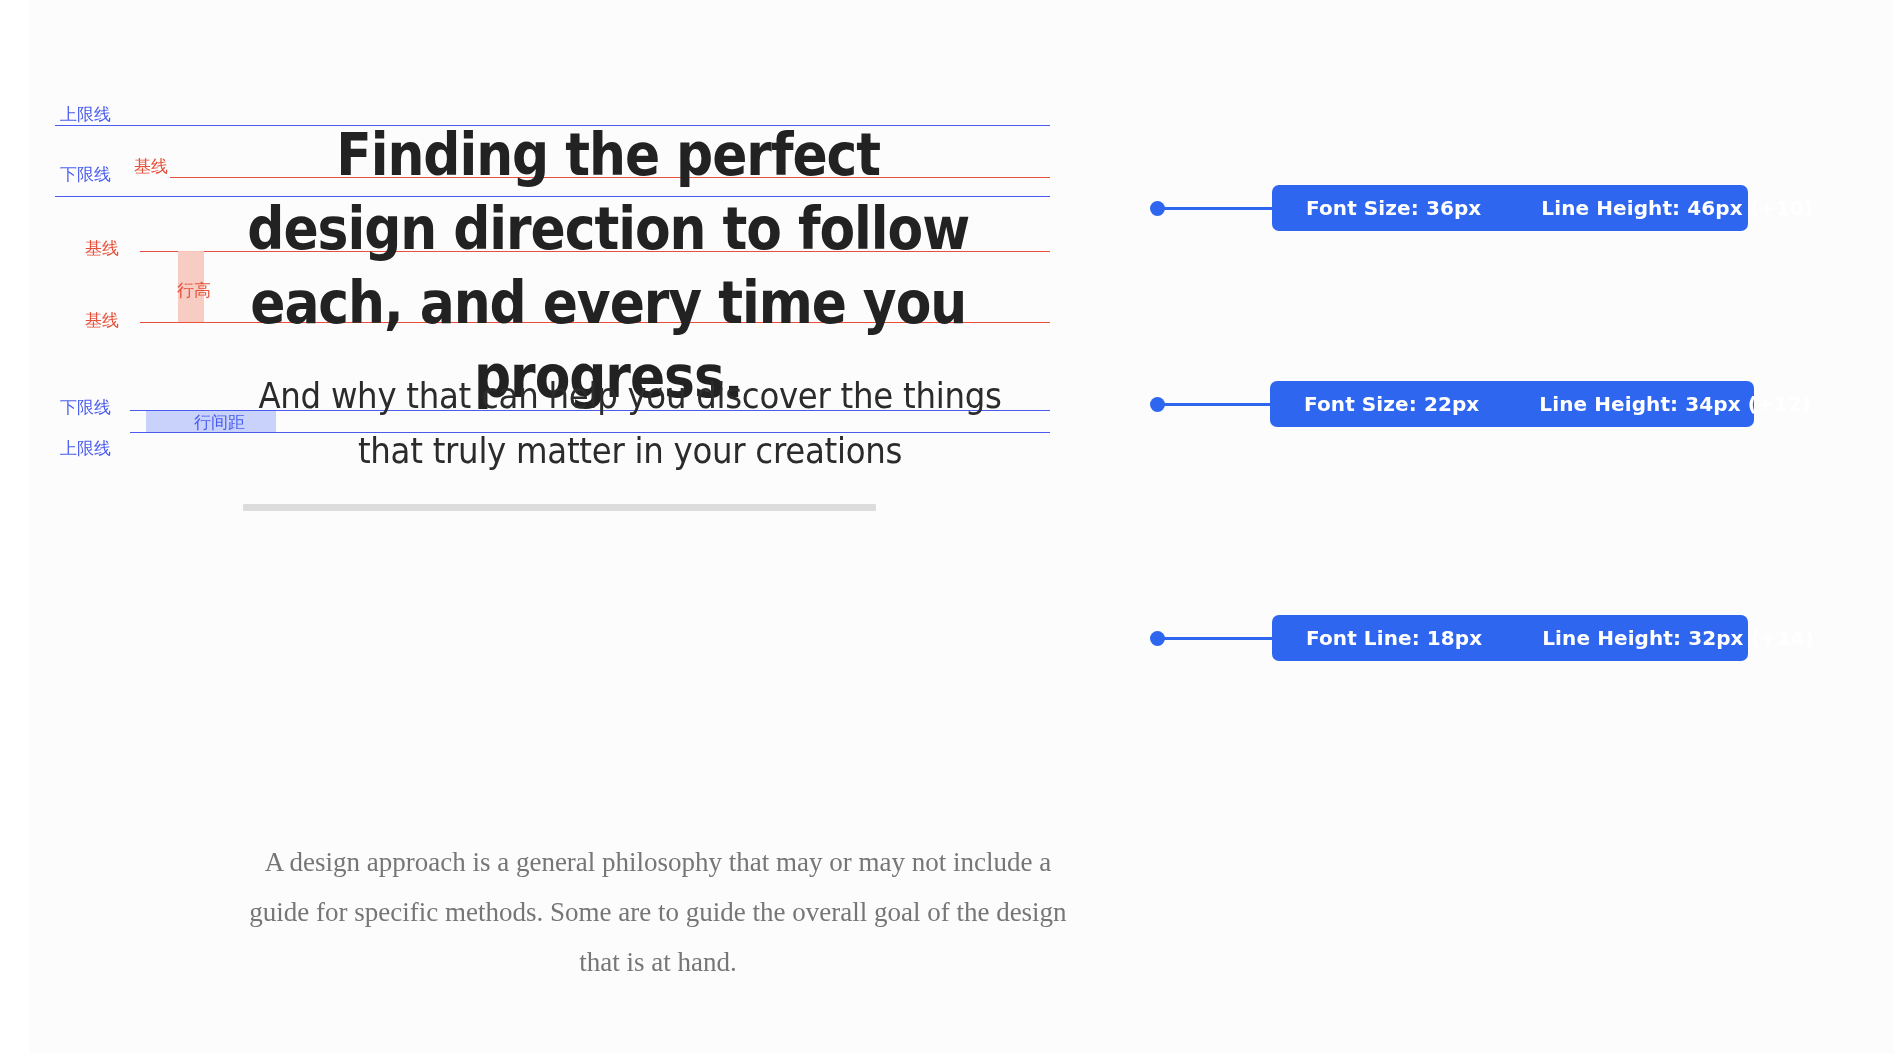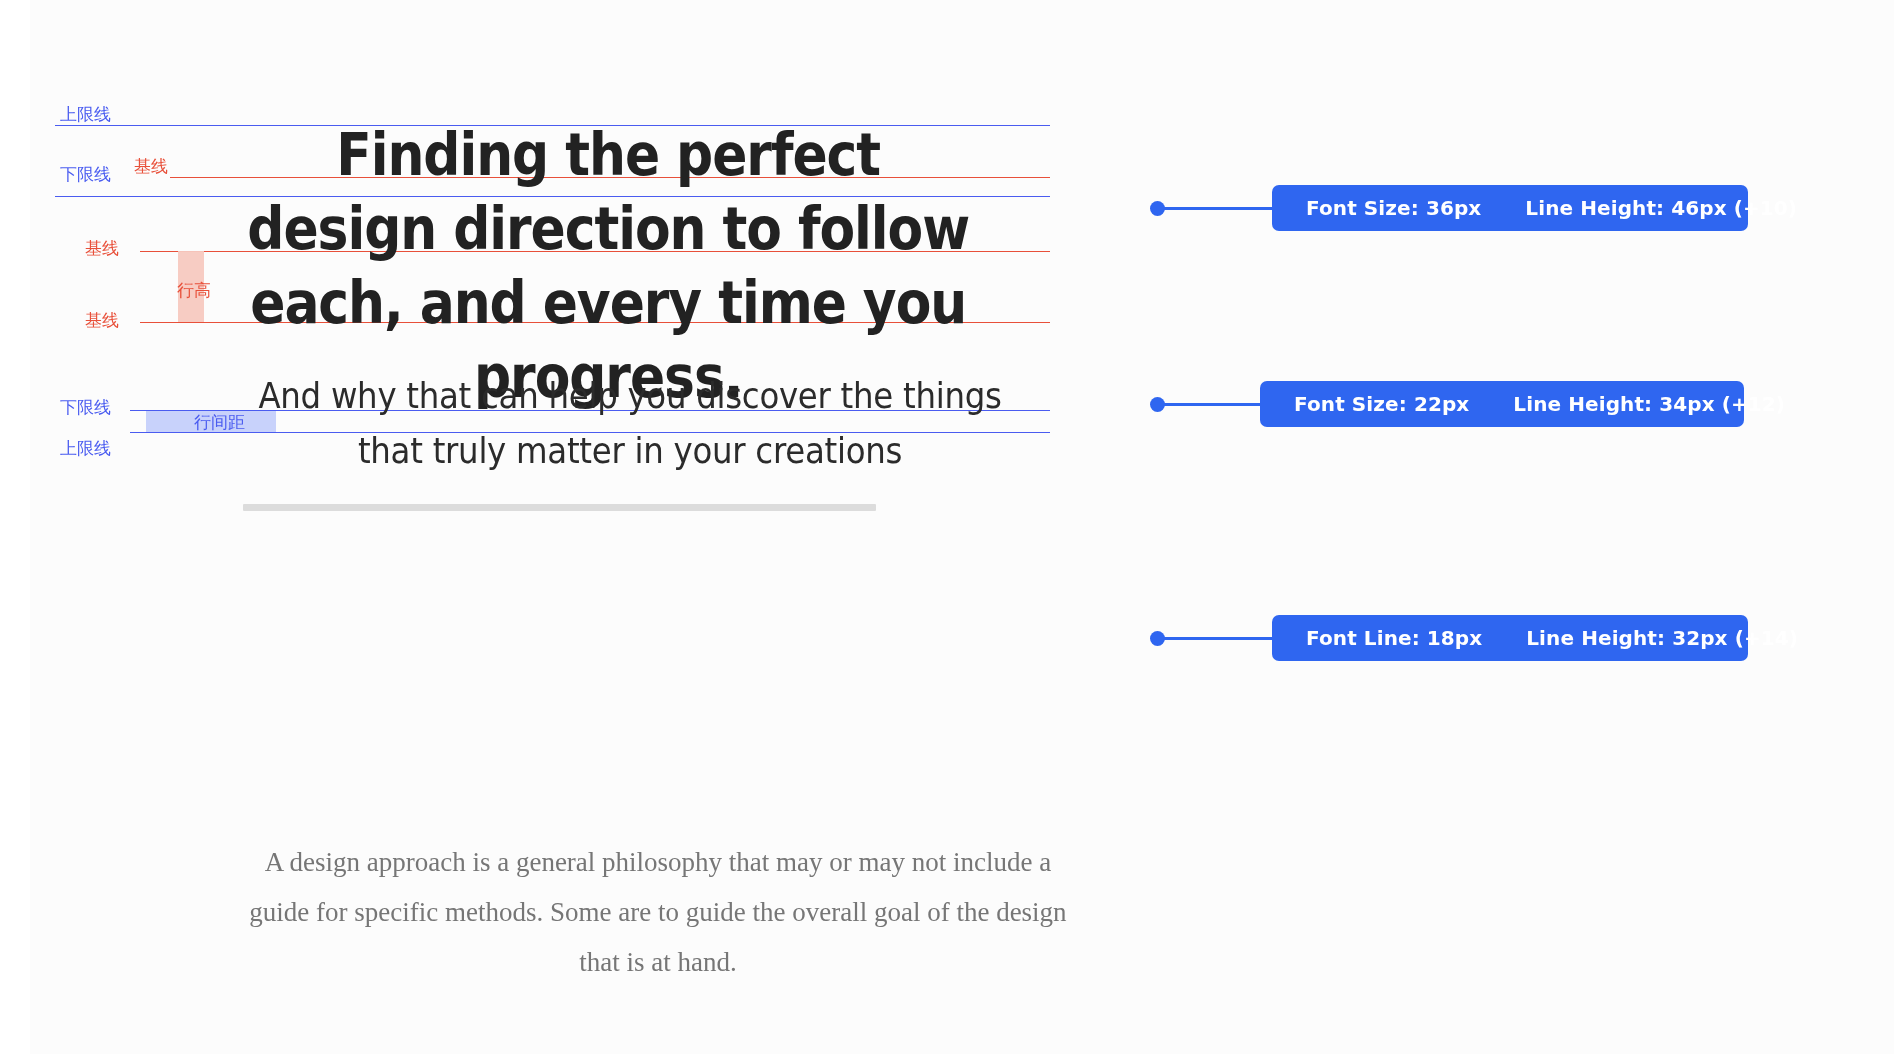--- a/index.html
+++ b/index.html
@@ -146,21 +146,21 @@
   }
   .callout .chip {
     position: absolute;
     top: 0;
     height: 46px;
     background: #2f66f0;
     border-radius: 7px;
     display: flex;
     align-items: center;
     padding: 0 34px;
-    gap: 44px;
+    gap: 60px;
     white-space: nowrap;
   }
   .callout .chip span {
     color: #ffffff;
     font-family: "DejaVu Sans", sans-serif;
     font-weight: bold;
     font-size: 20px;
     line-height: 1;
     letter-spacing: .1px;
   }
@@ -213,21 +213,21 @@
       <div class="leader" style="width:112px;"></div>
       <div class="chip" style="left:122px; width:476px;">
         <span>Font Size: 36px</span>
         <span>Line Height: 46px (+10)</span>
       </div>
     </div>
 
     <div class="callout" style="left:1120px; top:381px;">
       <div class="dot"></div>
       <div class="leader" style="width:112px;"></div>
-      <div class="chip" style="left:110px; width:484px;">
+      <div class="chip" style="left:120px; width:484px;">
         <span>Font Size: 22px</span>
         <span>Line Height: 34px (+12)</span>
       </div>
     </div>
 
     <div class="callout" style="left:1120px; top:615px;">
       <div class="dot"></div>
       <div class="leader" style="width:112px;"></div>
       <div class="chip" style="left:122px; width:476px;">
         <span>Font Line: 18px</span>

